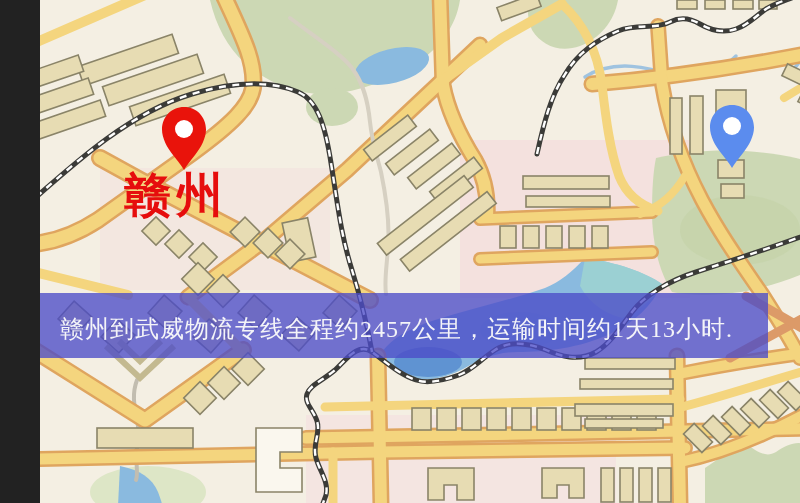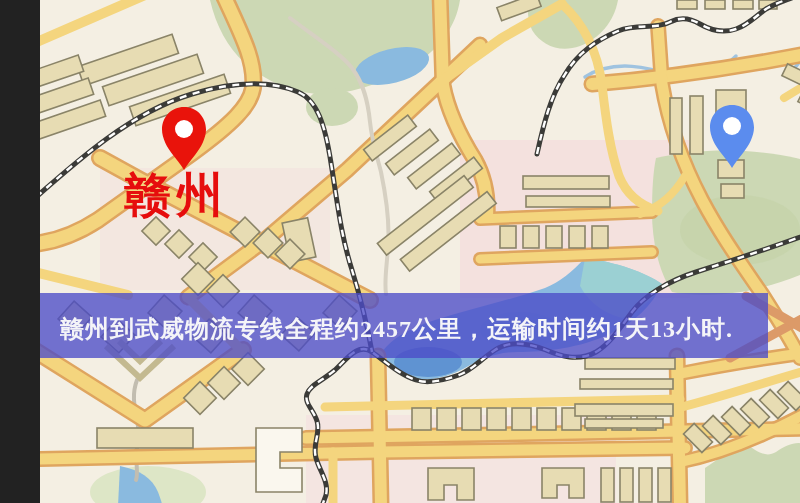--- a/index.html
+++ b/index.html
@@ -29,21 +29,21 @@
     position:absolute;font-family:"Liberation Serif","DejaVu Serif",serif;
     font-weight:700;white-space:nowrap;line-height:1;
   }
   .origin-label{left:84px;top:172px;font-size:47px;letter-spacing:5px;color:#e60d0d;}
   .dest-label{left:641px;top:177px;font-size:45px;letter-spacing:7px;color:#2323cd;}
 
   
   .banner{
     position:absolute;left:0;top:293px;width:728px;height:65px;
     background:rgba(75,75,200,0.78);
-    display:flex;align-items:center;font-weight:bold;
+    display:flex;align-items:center;
   }
   .banner-text{
     color:#f4f4f8;font-size:24px;padding-left:20px;padding-top:6px;
     font-family:"Liberation Serif","DejaVu Serif",serif;
     letter-spacing:1px;white-space:nowrap;
   }
 </style>
 </head>
 <body>
 

